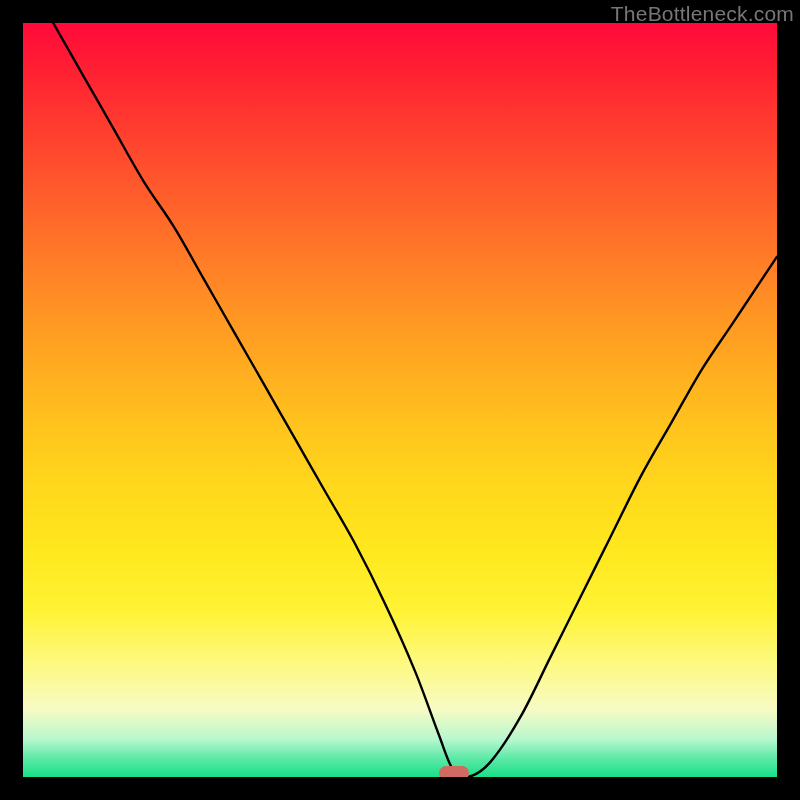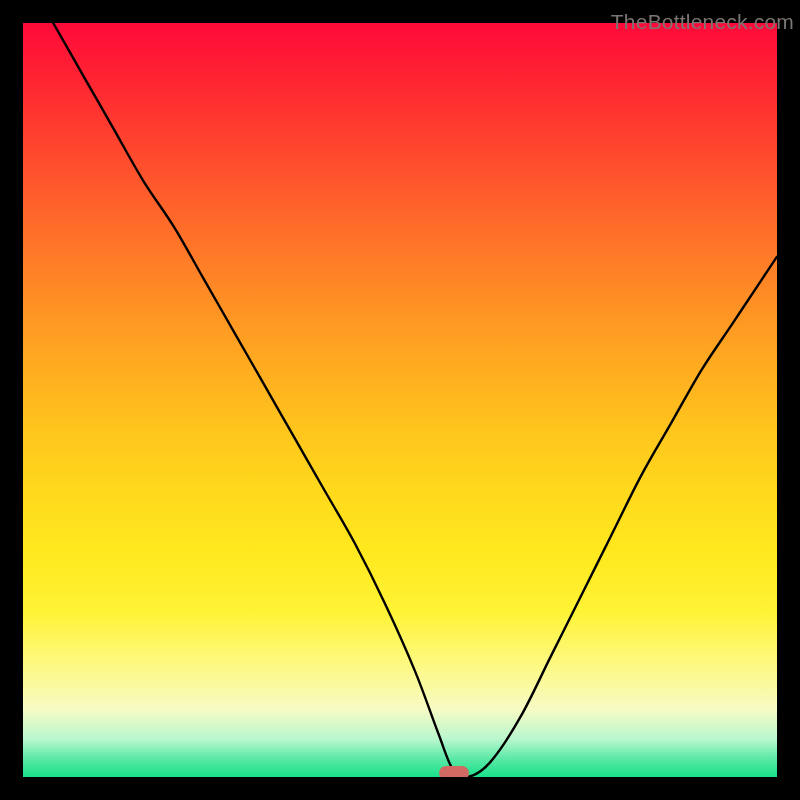--- a/index.html
+++ b/index.html
@@ -45,21 +45,21 @@
       #fff335 78%,
       #fdf981 85%,
       #f7fbc4 91%,
       #b8f7ce 95%,
       #5de9a7 97.5%,
       #19e089 100%
     );
   }
   .watermark {
     position: absolute;
-    top: 10px;
+    top: 2px;
     right: 6px;
     color: #7a7674;
     font-size: 21px;
     font-weight: 400;
     letter-spacing: 0.2px;
     user-select: none;
   }
   svg.curve {
     position: absolute;
     inset: 0;

